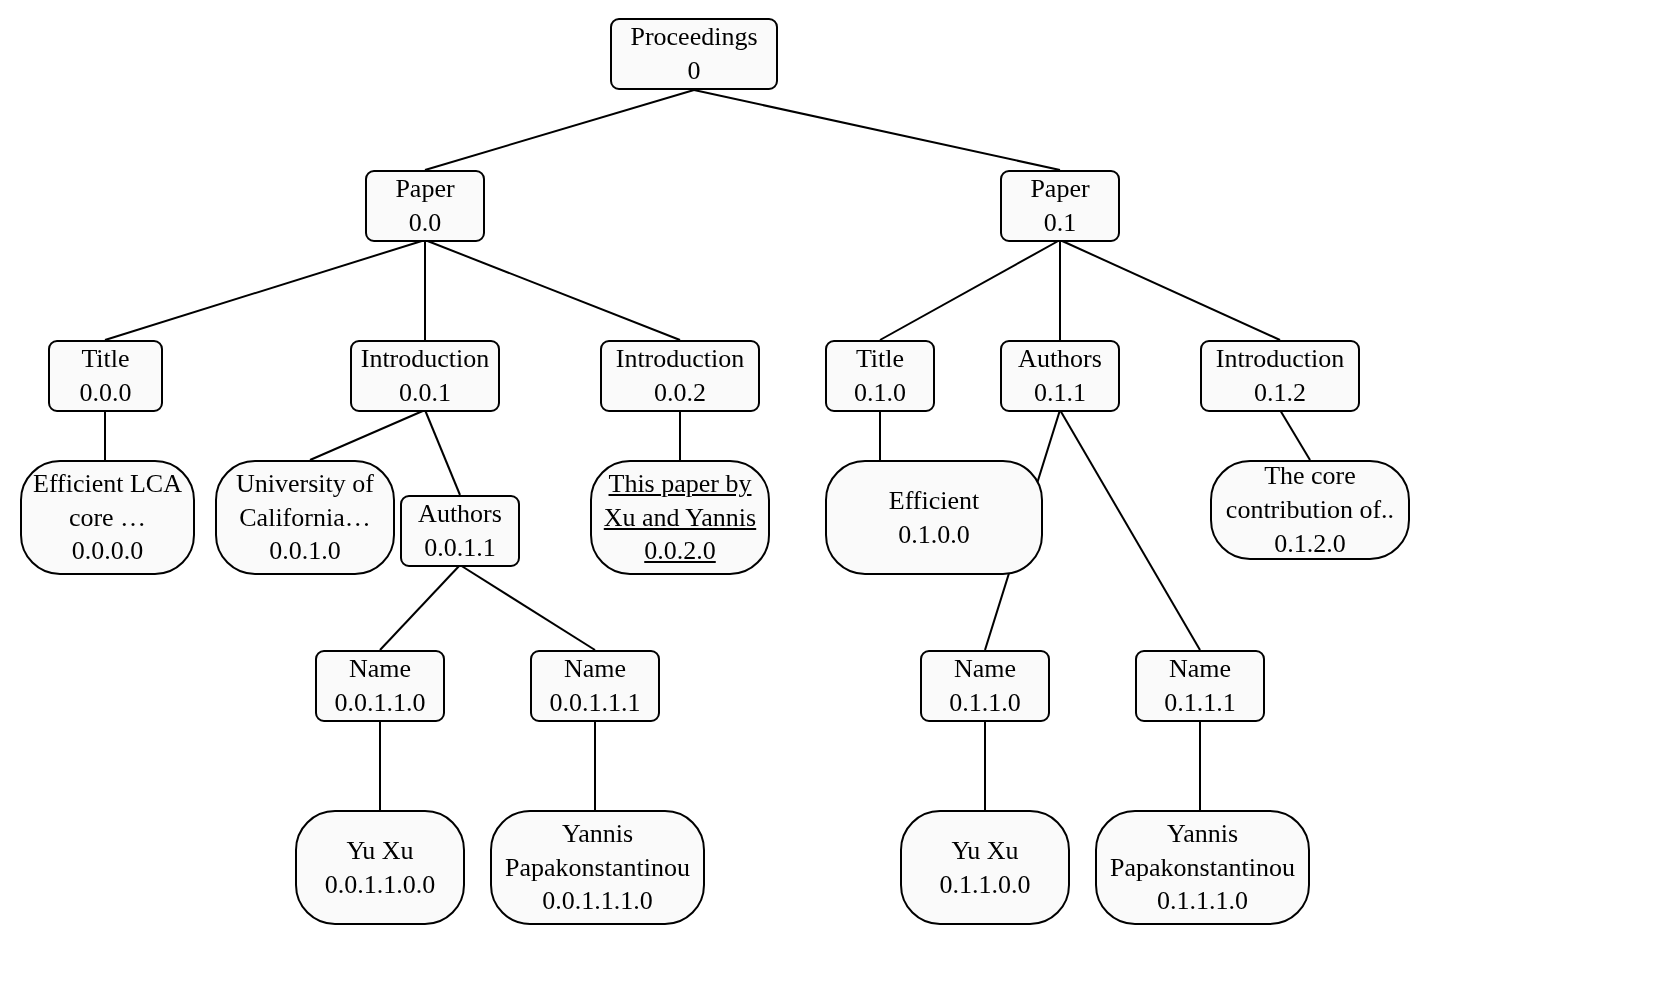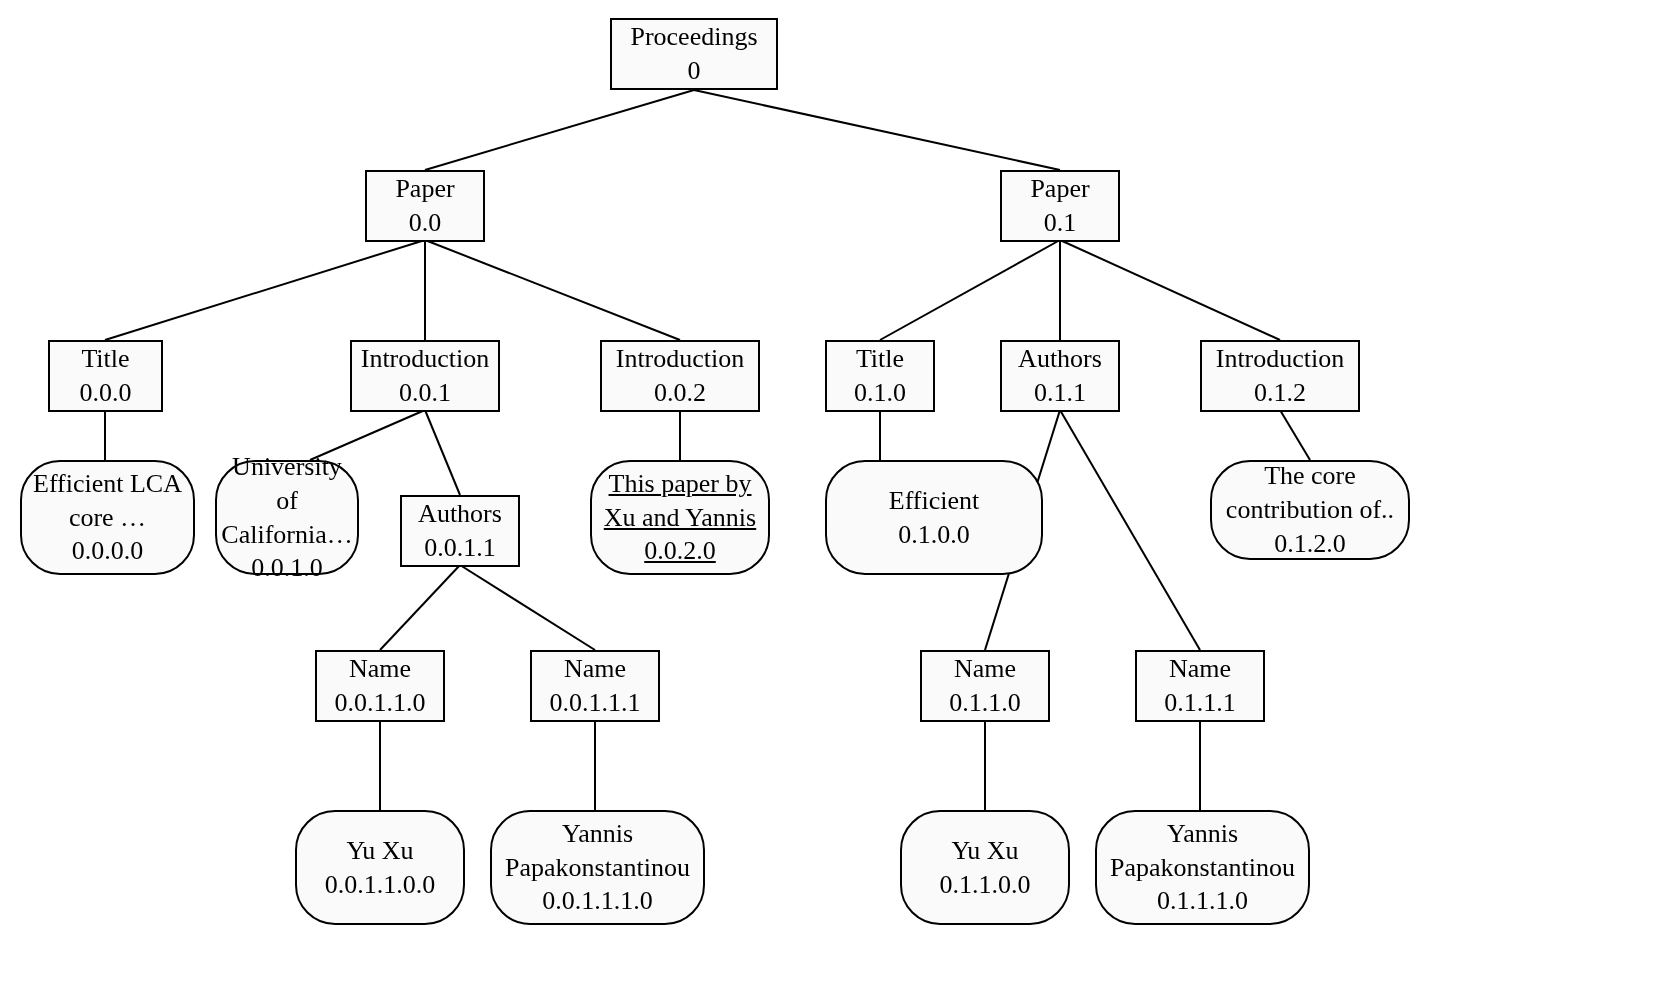--- a/index.html
+++ b/index.html
@@ -30,21 +30,21 @@
       flex-direction: column;
       justify-content: center;
       align-items: center;
       font-size: 26px;
       line-height: 1.3;
       z-index: 2;
       box-sizing: border-box;
       padding: 6px 10px;
     }
     .rect {
-      border-radius: 0;
+      border-radius: 9px;
       align-items: center;
     }
     .rounded {
       border-radius: 40px;
     }
   </style>
 </head>
 <body>
 
 <svg>
@@ -109,21 +109,21 @@
 <div class="node rect" style="left:1200px; top:340px; width:160px; height:72px;">
   <span>Introduction</span>
   <span>0.1.2</span>
 </div>
 
 <div class="node rounded" style="left:20px; top:460px; width:175px; height:115px;font-family:Liberation Serif, serif;">
   <span>Efficient LCA</span>
   <span>core …</span>
   <span>0.0.0.0</span>
 </div>
-<div class="node rounded" style="left:215px; top:460px; width:144px; height:115px;">
+<div class="node rounded" style="left:215px; top:460px; width:180px; height:115px;">
   <span>University of</span>
   <span>California…</span>
   <span>0.0.1.0</span>
 </div>
 <div class="node rect" style="left:400px; top:495px; width:120px; height:72px;">
   <span>Authors</span>
   <span>0.0.1.1</span>
 </div>
 <div class="node rounded" style="left:590px; top:460px; width:180px; height:115px;text-decoration:underline;">
   <span>This paper by</span>

